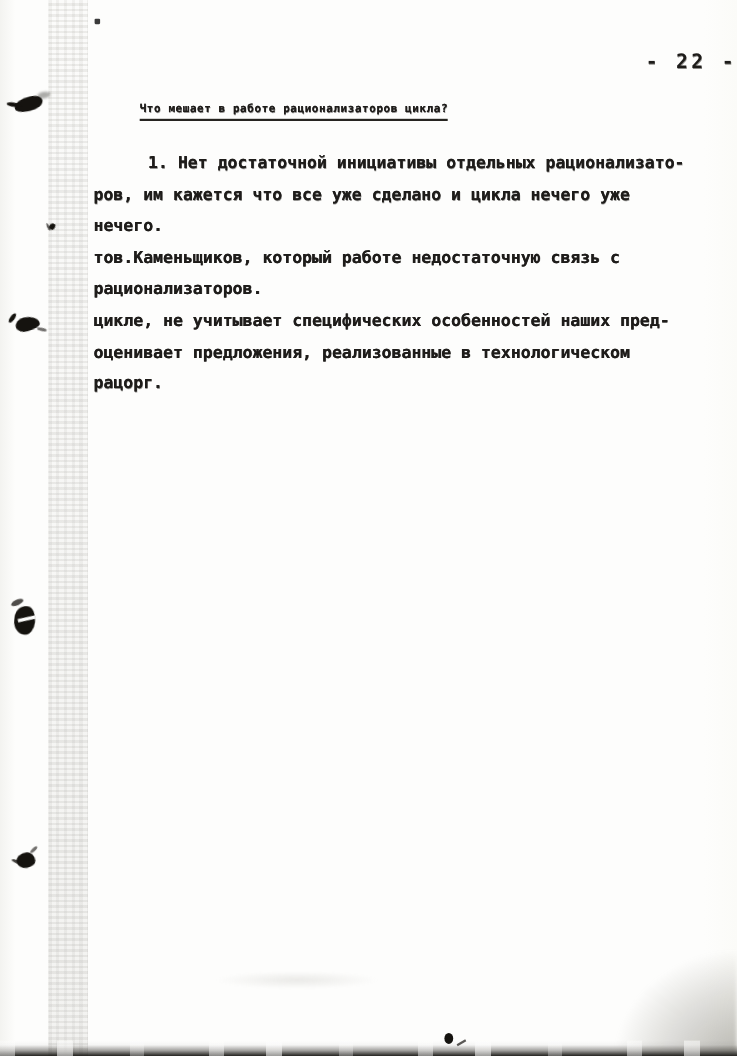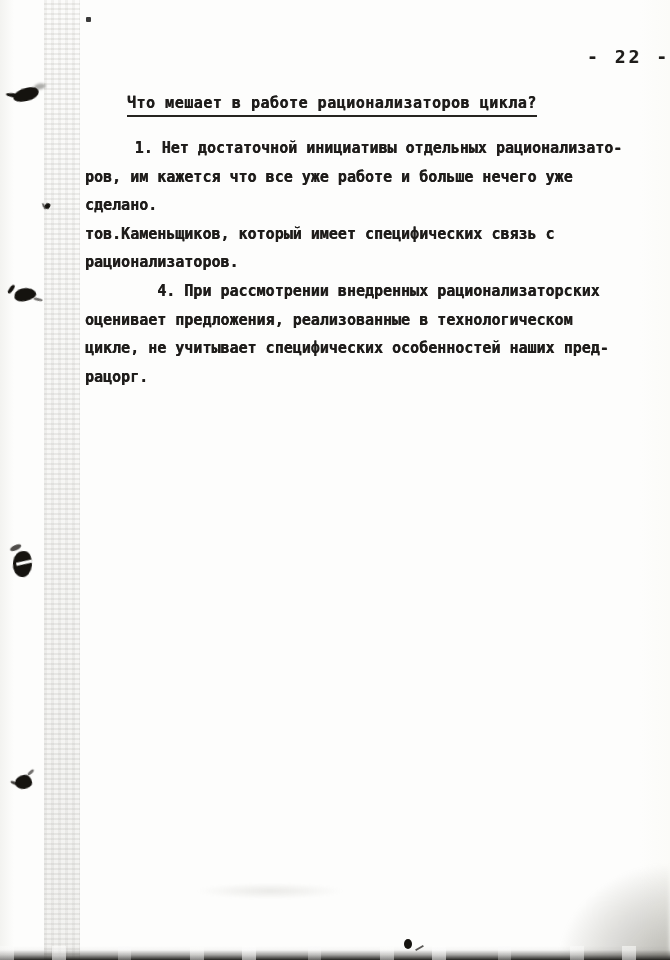--- a/index.html
+++ b/index.html
@@ -26,21 +26,21 @@
     filter: blur(0.5px);
   }
   .page-number {
     position: absolute; top: 46px; left: 0; width: 100%;
     text-align: right;
     font-size: 18px; font-weight: 700; letter-spacing: 3px;
     text-shadow: 0.4px 0.4px 0 rgba(25,23,20,0.5);
   }
   .heading {
     position: absolute; top: 94px; left: 127px; margin: 0;
-    font-size: 15px; font-weight: 700; letter-spacing: 0.5px;
+    font-size: 10px; font-weight: 700; letter-spacing: 0.5px;
     white-space: nowrap;
     text-shadow: 0.4px 0.4px 0 rgba(25,23,20,0.45), 0 0 0.5px rgba(25,23,20,0.8);
   }
   .heading .underline {
     border-bottom: 2px solid #262420;
     padding-bottom: 3px;
   }
   .body-text {
     position: absolute; top: 134px; left: 85px; width: 545px;
     font-size: 15px; font-weight: 700; line-height: 28.6px;
@@ -165,34 +165,33 @@
   <div class="blot bottom-dot"></div>
 
   <div class="page-number">- 22 -</div>
 
   <h1 class="heading"><span class="underline">Что мешает в работе рационализаторов цикла?</span></h1>
 
   <div class="body-text">
 
     <p class="para">
       <span class="line indent">1. Нет достаточной инициативы отдельных рационализато-</span>
-      <span class="line">ров, им кажется что все уже работе и больше нечего уже</span>
-      <span class="line">сделано.</span>
+      <span class="line">ров, им кажется что все уже сделано и цикла нечего уже</span>
+      <span class="line">нечего.</span>
     </p>
 
 
     <p class="para">
-      <span class="line">тов.Каменьщиков, который имеет специфических связь с</span>
+      <span class="line">тов.Каменьщиков, который работе недостаточную связь с</span>
       <span class="line">рационализаторов.</span>
     </p>
 
     <p class="para">
-      <span class="line indent">4. При рассмотрении внедренных рационализаторских</span>
+      <span class="line">цикле, не учитывает специфических особенностей наших пред-</span>
       <span class="line">оценивает предложения, реализованные в технологическом</span>
-      <span class="line">цикле, не учитывает специфических особенностей наших пред-</span>
       <span class="line">рацорг.</span>
     </p>
 
   </div>
 
   <div class="mid-smudge"></div>
   <div class="corner-shade"></div>
   <div class="bottom-edge"></div>
 
 </div>

